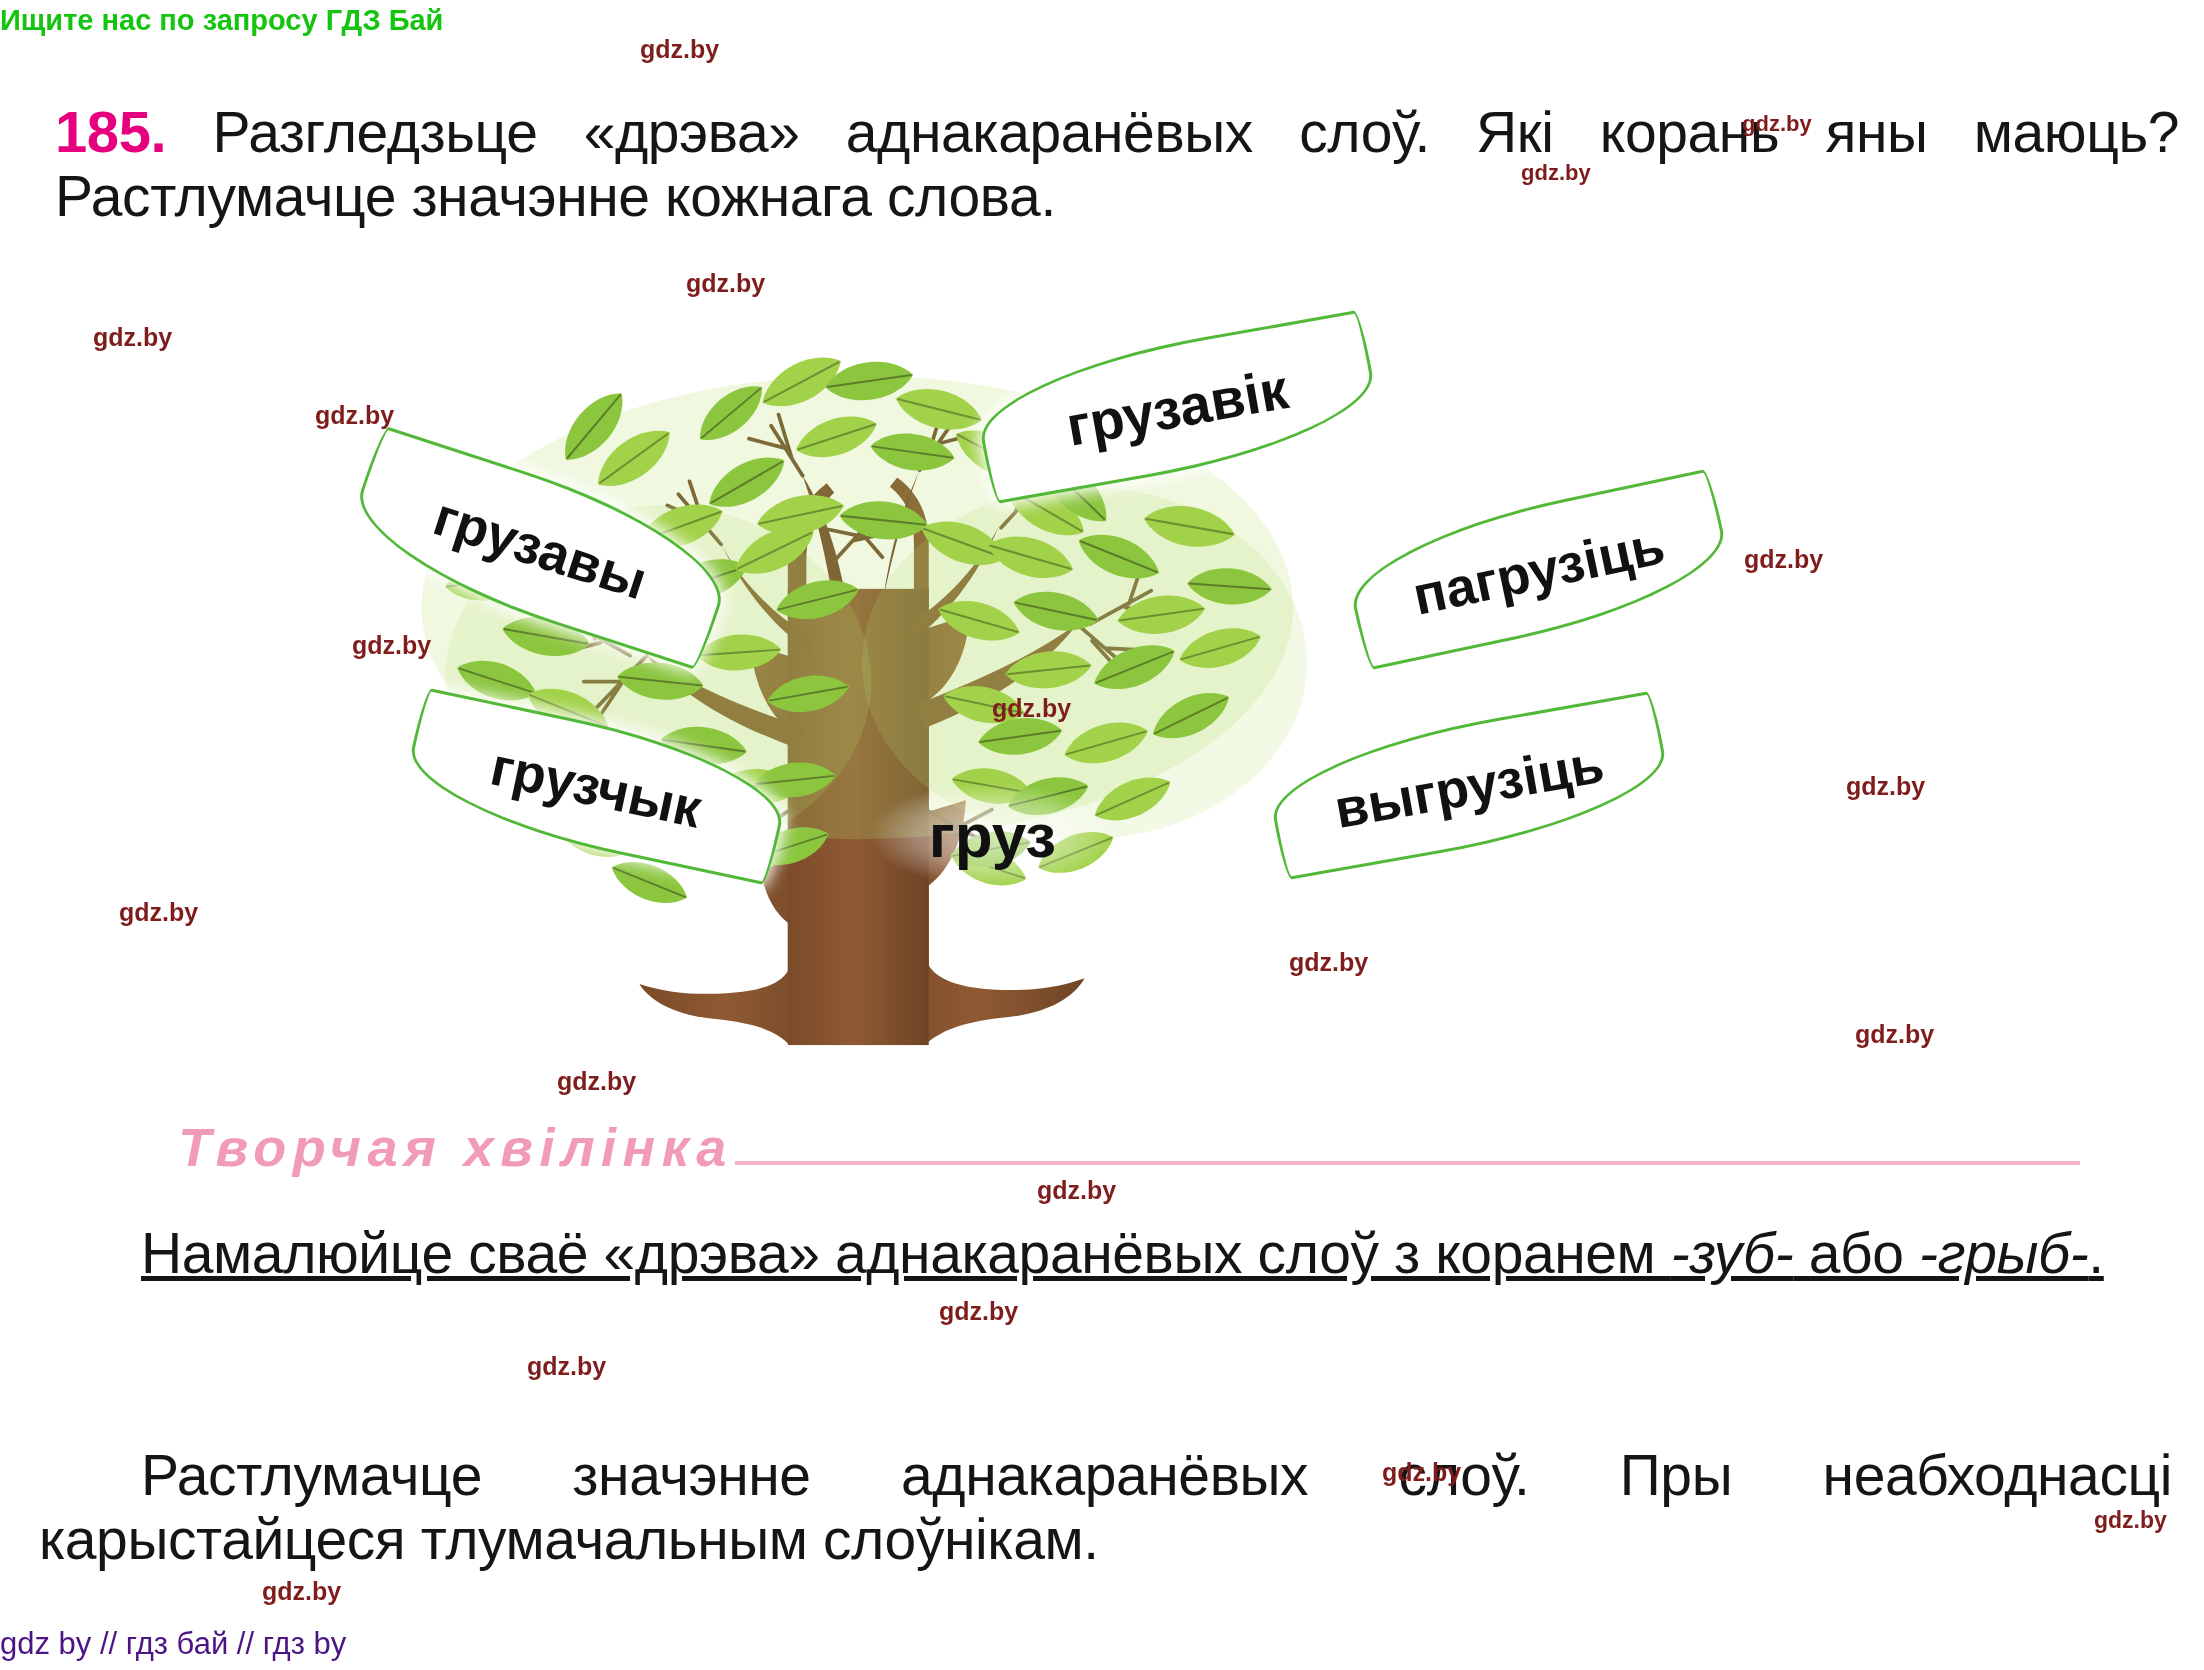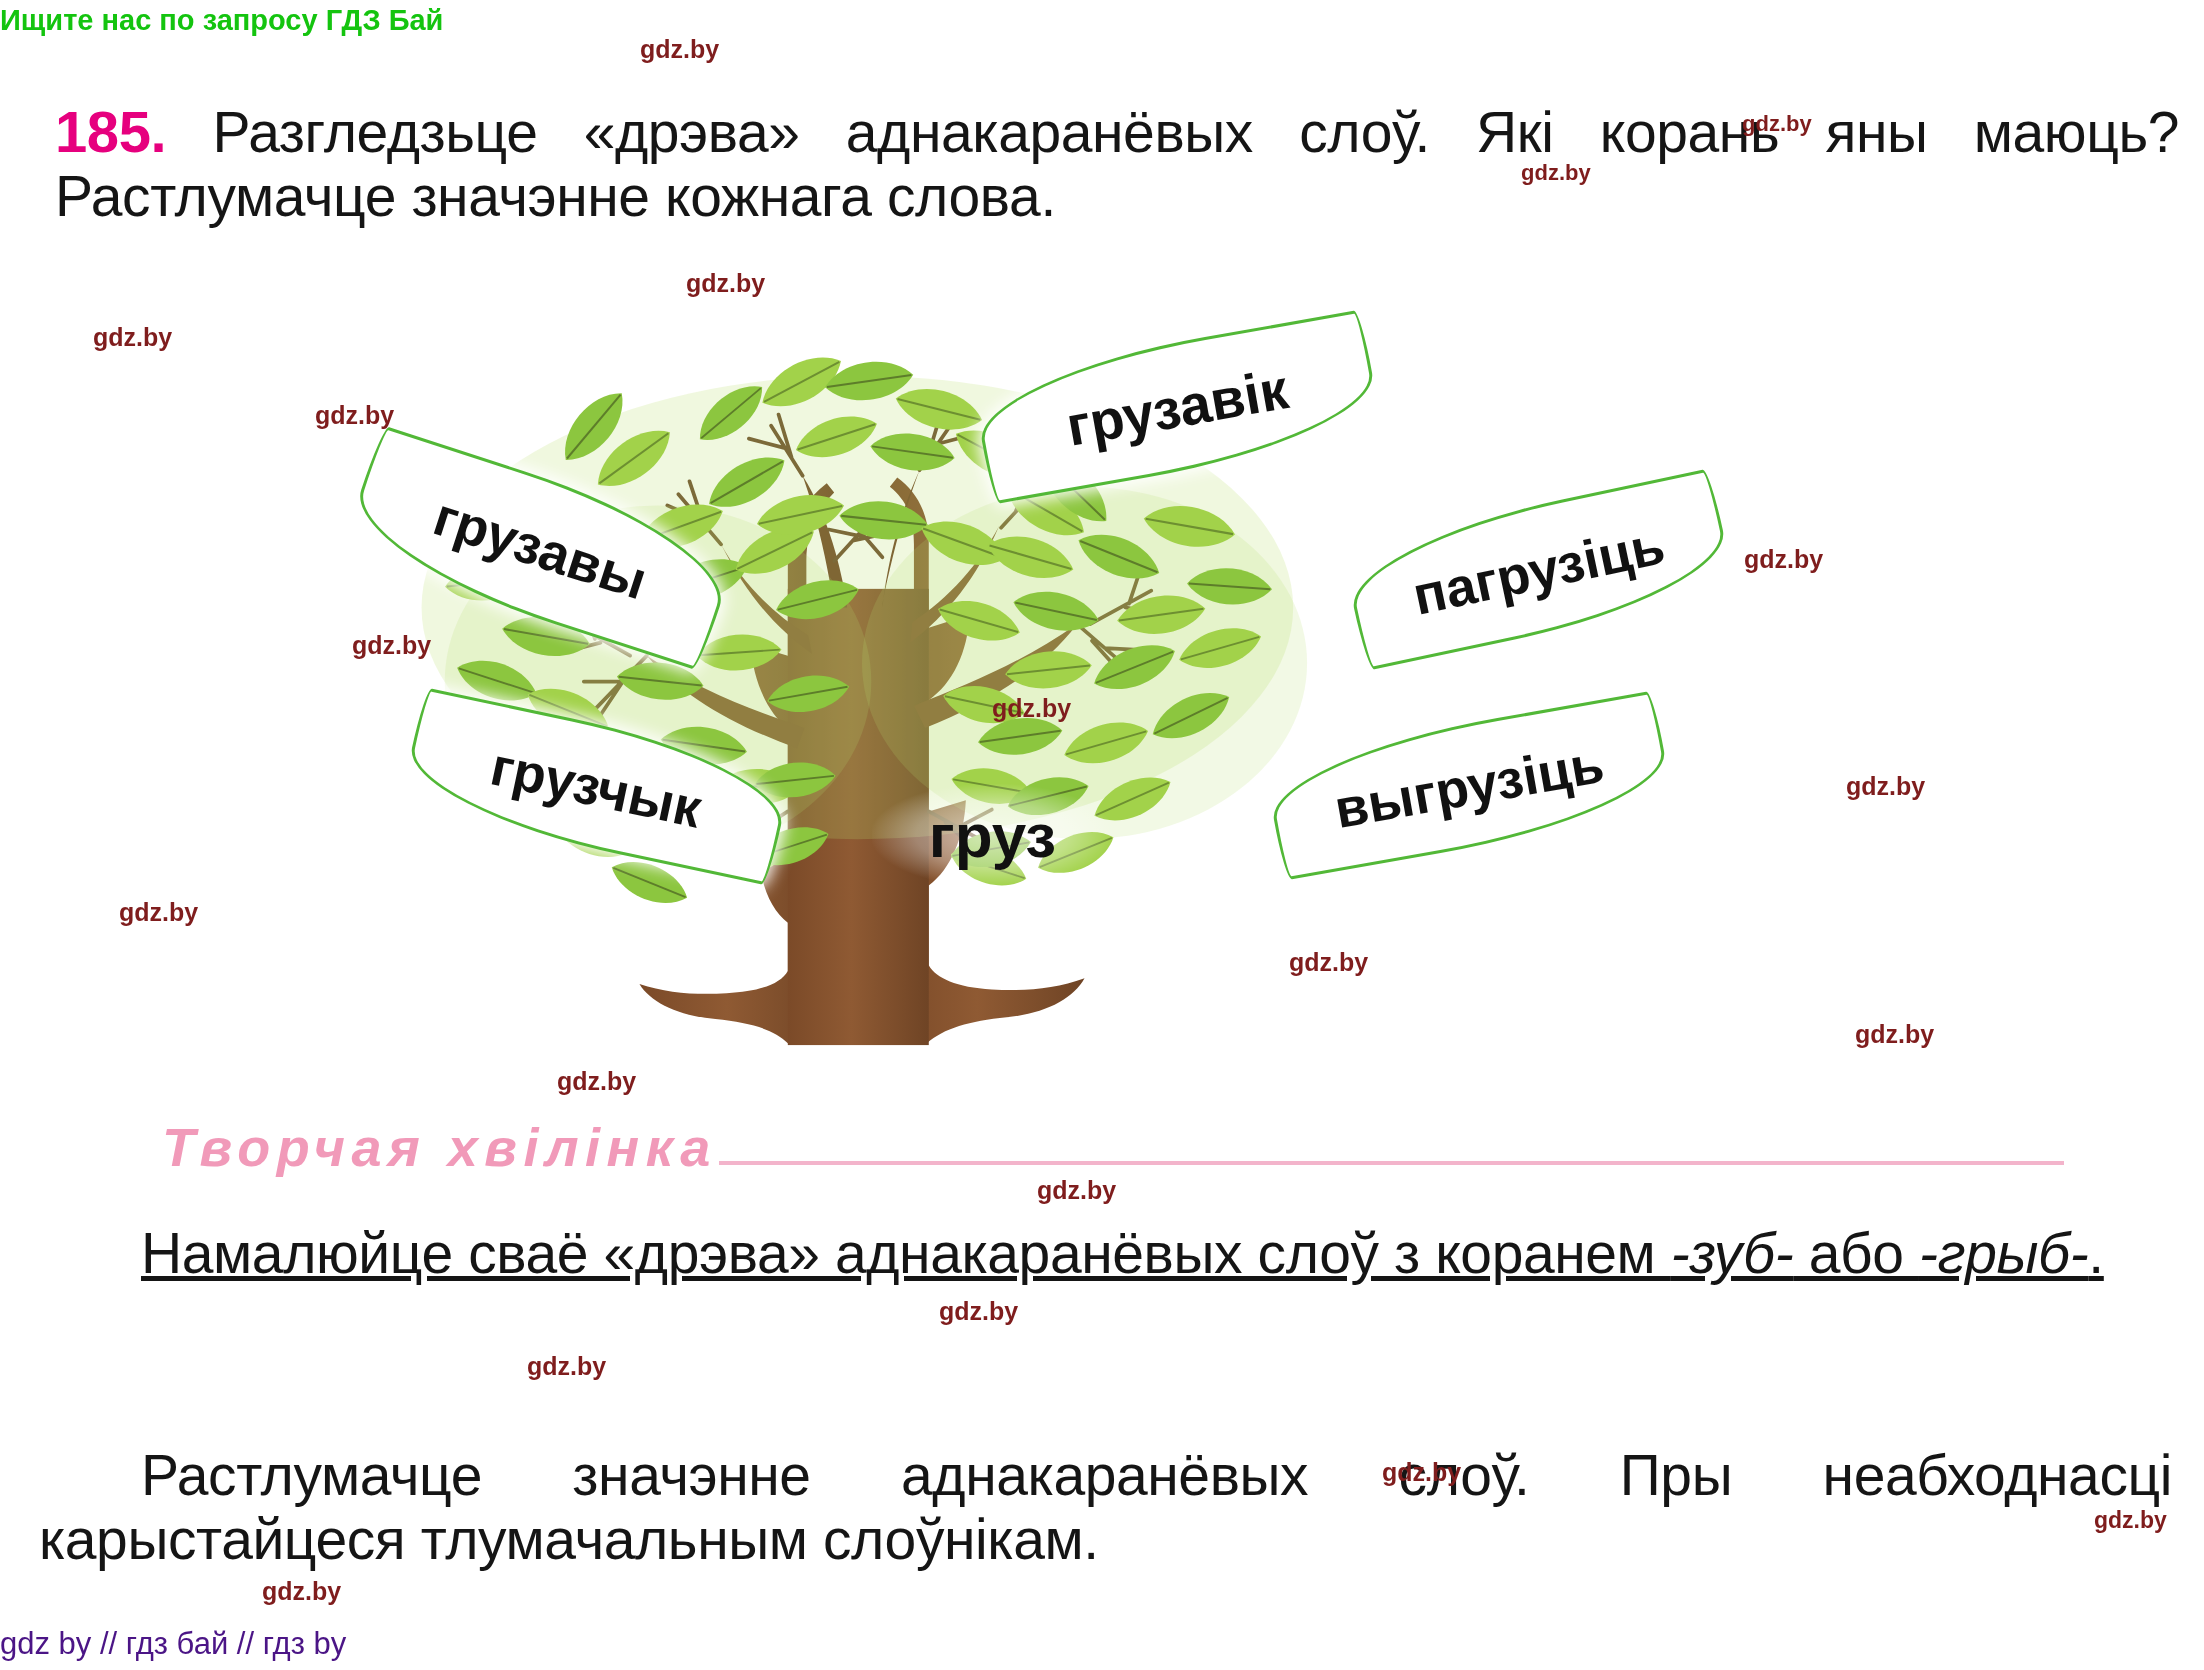--- a/index.html
+++ b/index.html
@@ -130,21 +130,21 @@
     font-size: 62px;
     font-weight: bold;
     color: #111111;
     z-index: 26;
     background: radial-gradient(ellipse at 50% 50%, rgba(255,255,255,0.62) 0%, rgba(255,255,255,0.34) 45%, rgba(255,255,255,0) 72%);
   }
 
   
   .creative-head {
     position: absolute;
-    left: 162px;
+    left: 178px;
     top: 1120px;
     display: flex;
     align-items: flex-end;
     width: 1902px;
   }
   .creative-head .title {
     font-size: 54px;
     font-style: italic;
     font-weight: bold;
     color: #f19ab9;

